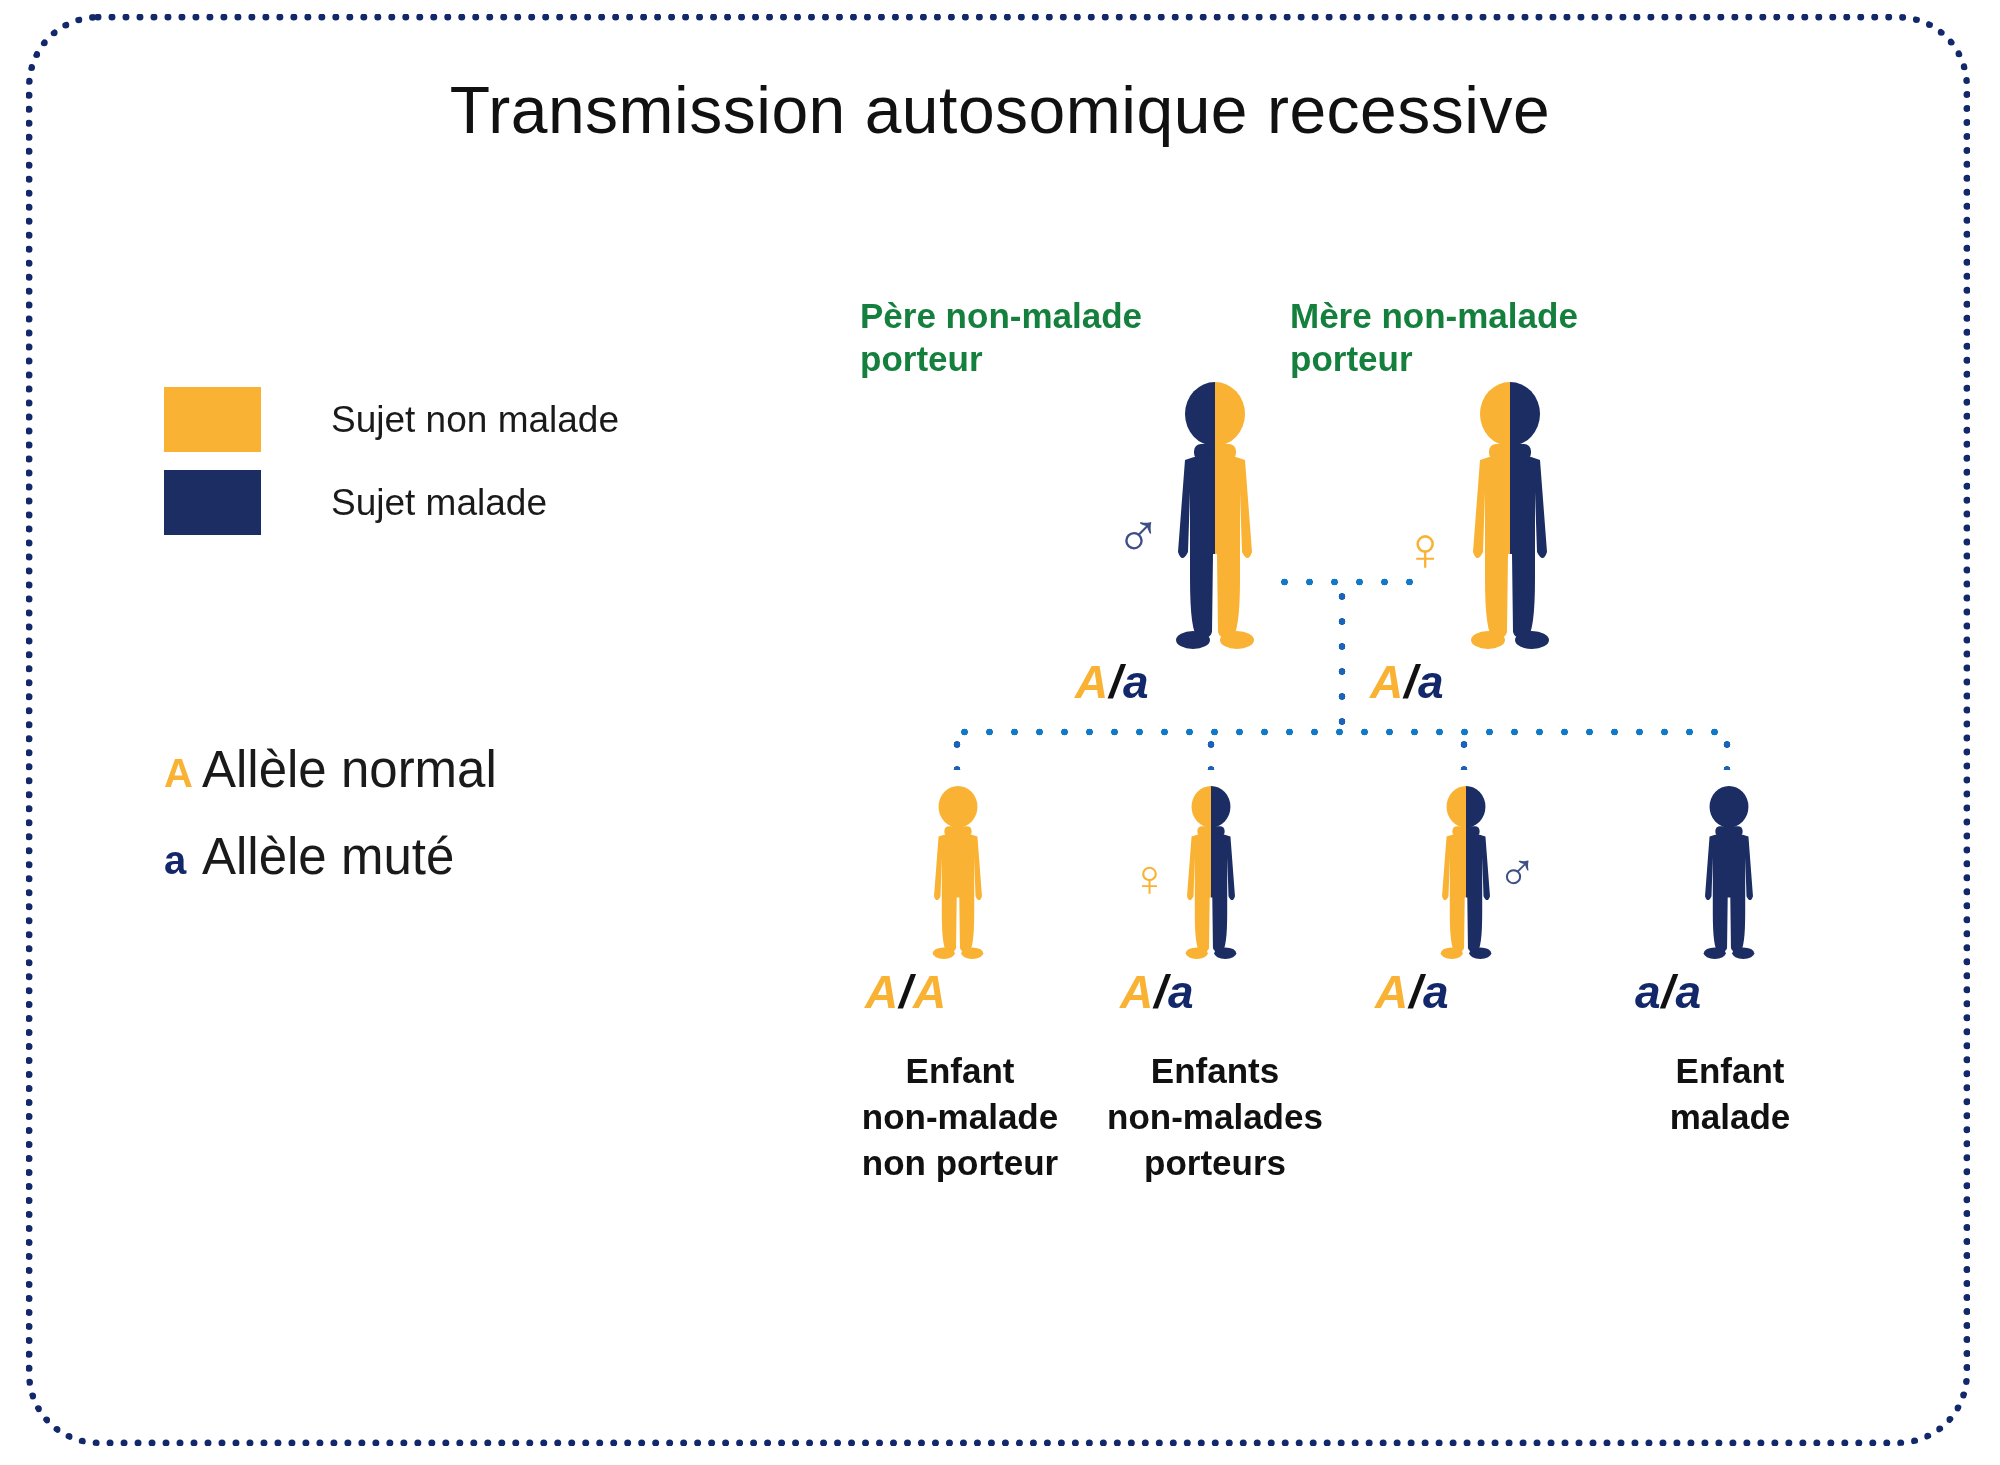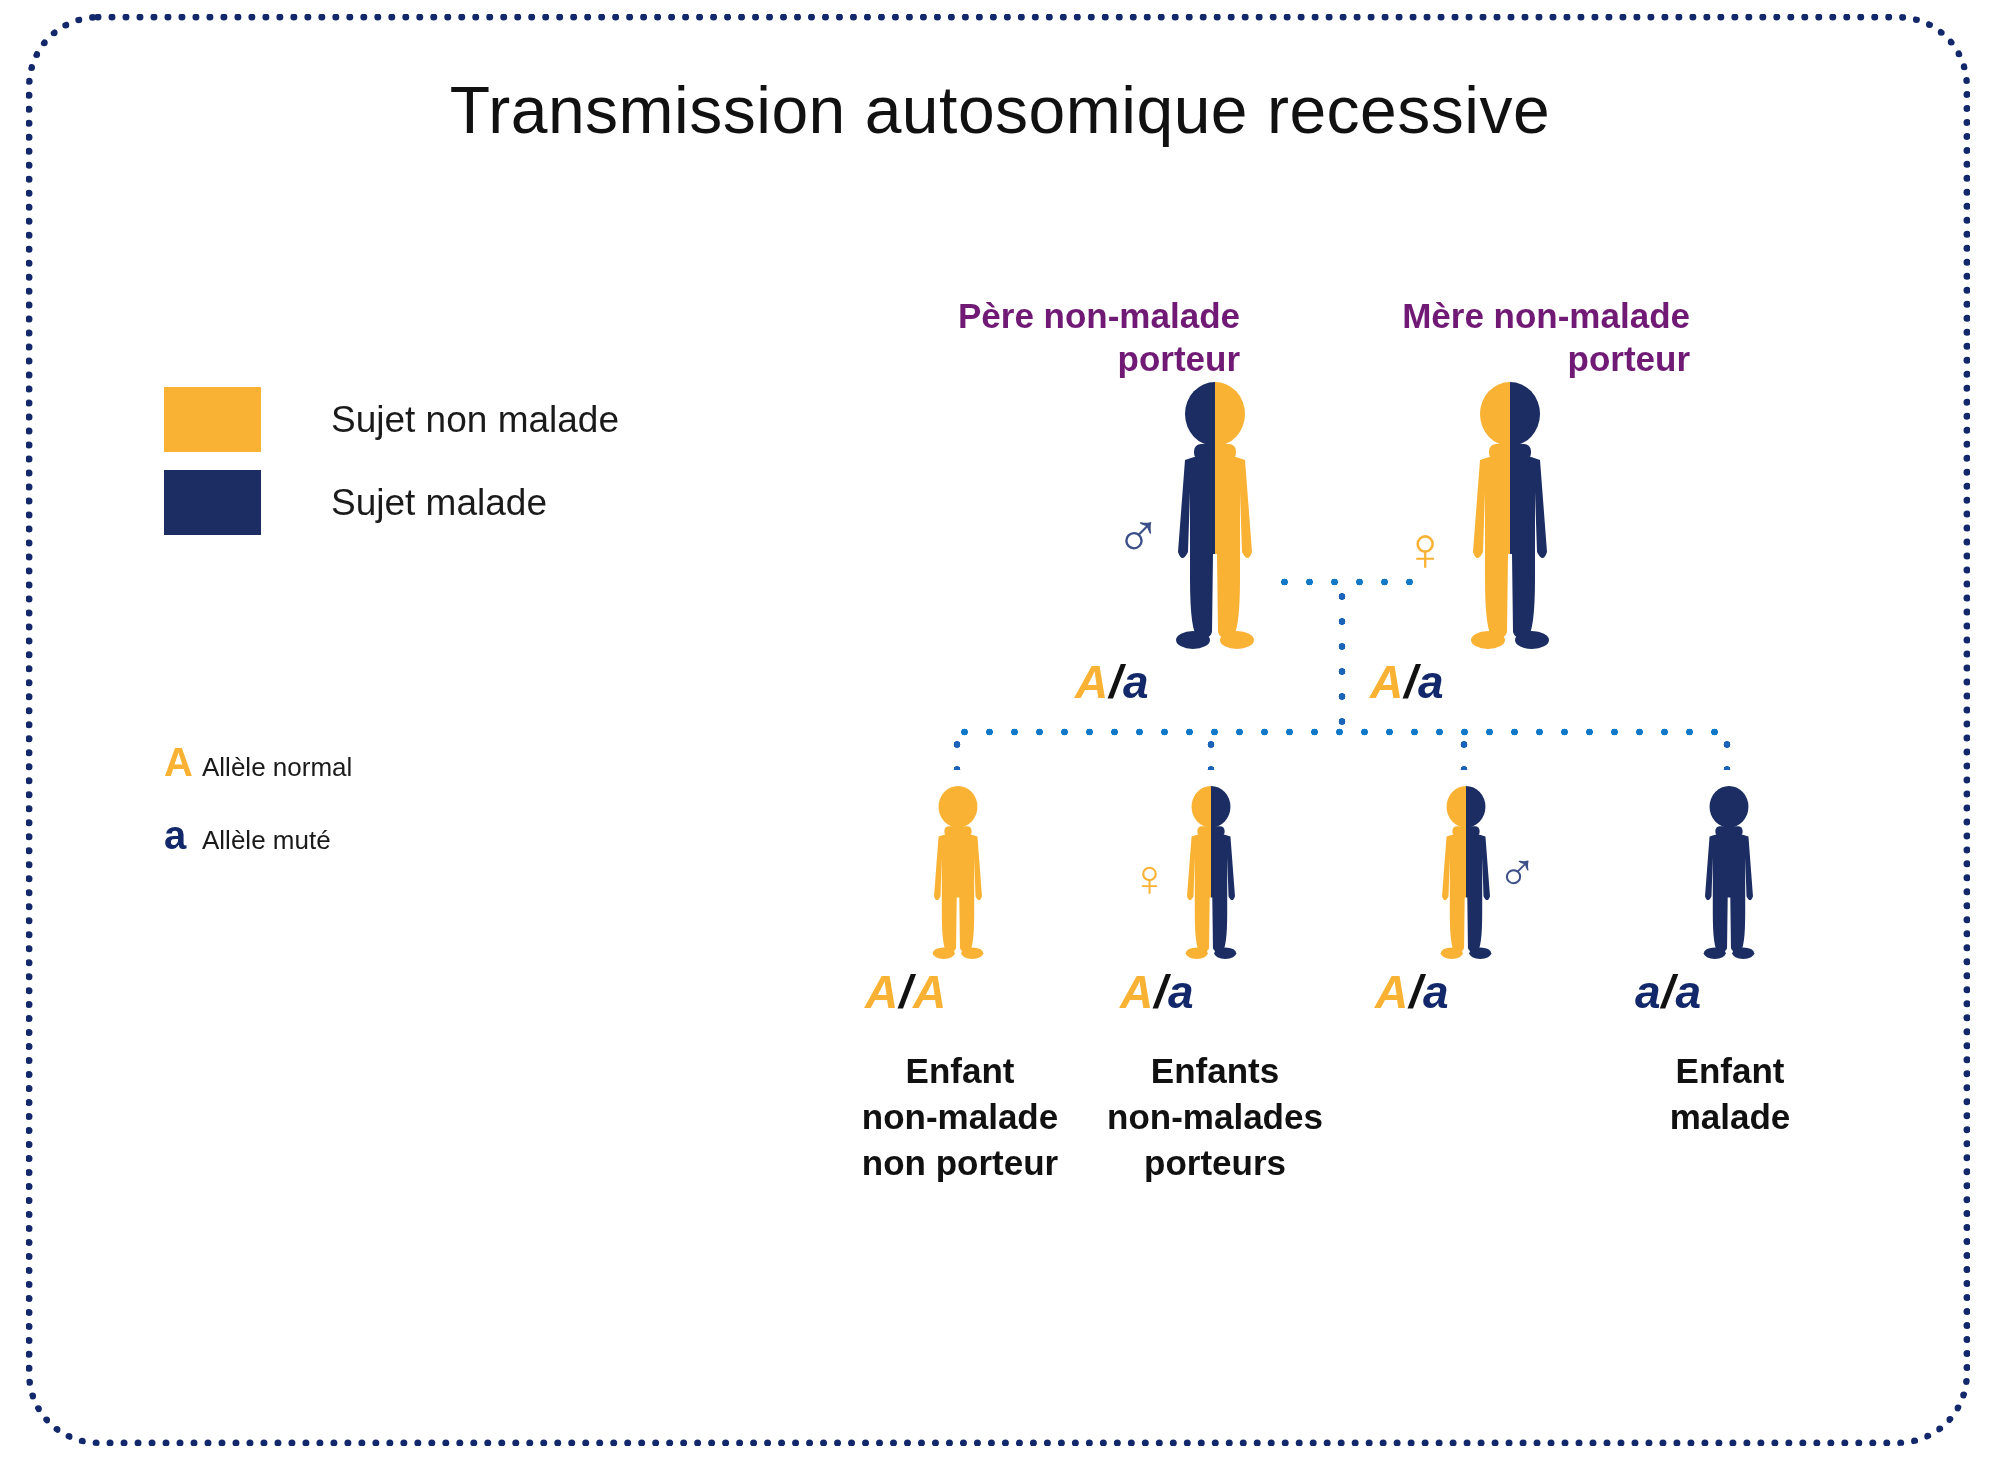--- a/index.html
+++ b/index.html
@@ -48,33 +48,33 @@
     white-space:nowrap;
   }
 
   
   .alleles{position:absolute;left:164px;top:740px;}
   .allele-row{display:flex;align-items:baseline;margin-bottom:28px;}
   .allele-sym{
     font-size:40px;font-weight:800;width:38px;flex-shrink:0;
   }
   .allele-text{
-    font-size:26px;font-weight:400;color:#1a1a1a;white-space:nowrap;
+    font-size:51px;font-weight:400;color:#1a1a1a;white-space:nowrap;
   }
 
   
   .pedigree{position:absolute;left:0;top:0;width:2000px;height:1465px;}
 
   .parent-label{
     position:absolute;
-    text-align:right;
+    text-align:left;
     font-size:35px;
     font-weight:700;
     line-height:1.22;
-    color:#701a75;
+    color:#15803d;
     white-space:nowrap;
   }
 
   .geno{
     position:absolute;
     text-align:left;
     font-size:46px;
     font-weight:800;
     white-space:nowrap;
     letter-spacing:1px;

